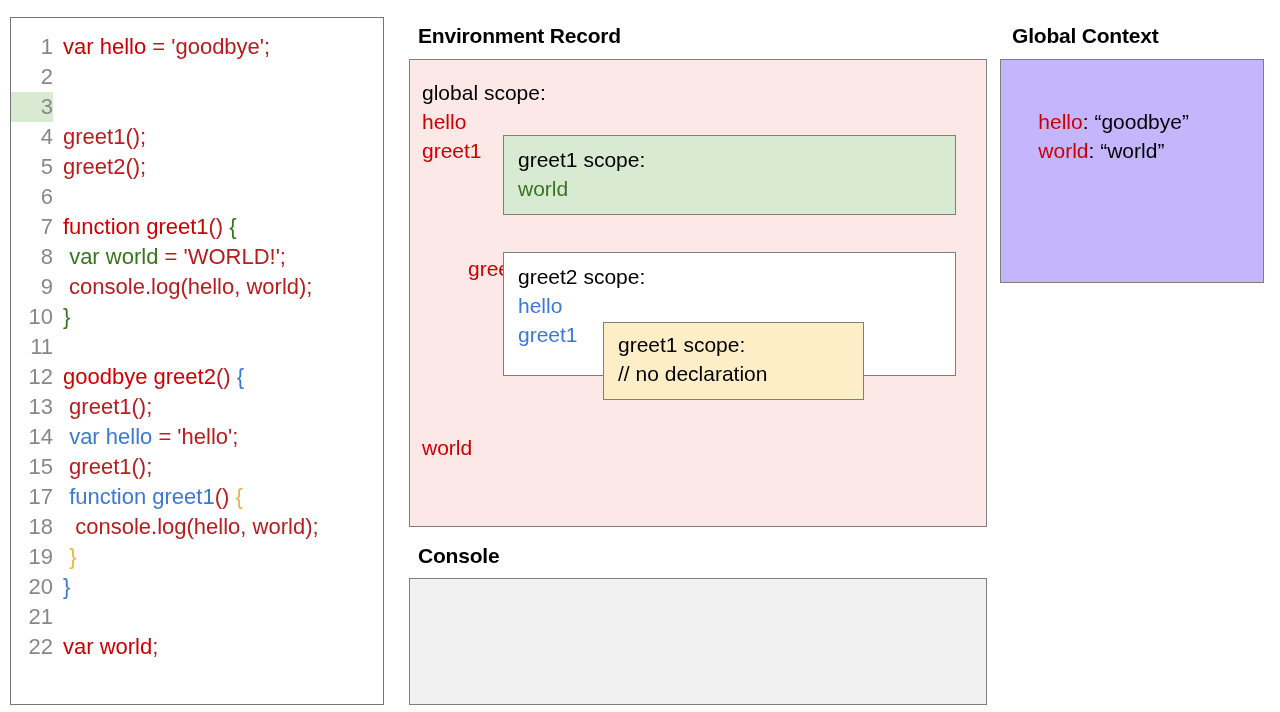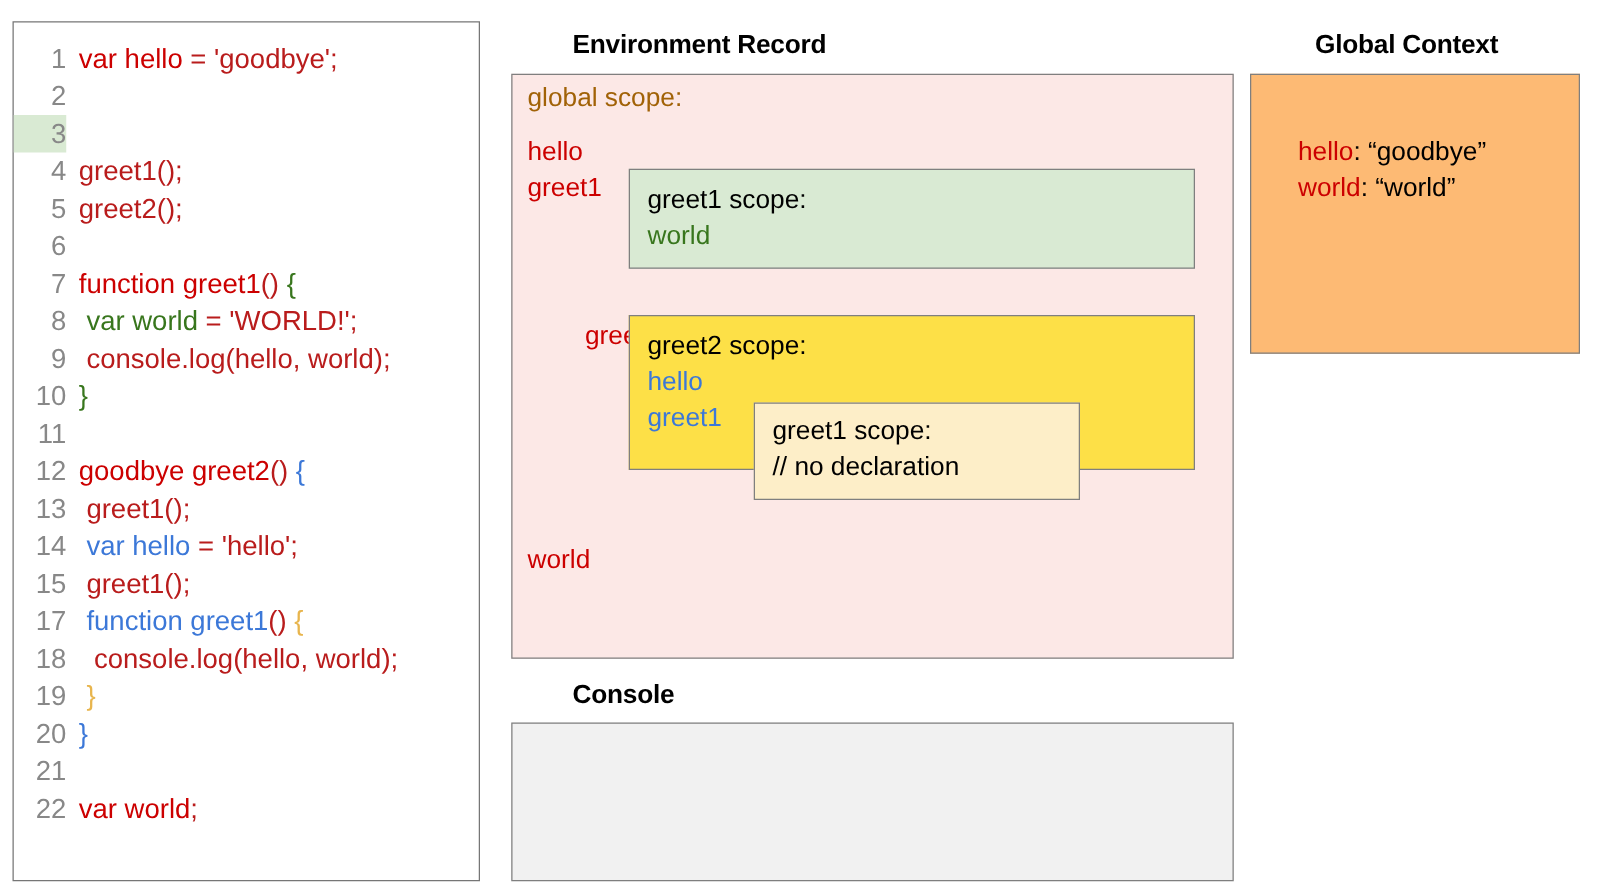--- a/index.html
+++ b/index.html
@@ -62,21 +62,20 @@
   .tok-orange { color: #e8b54d; }
   .tok-black  { color: #b91c1c; }
 
   
   .section-title {
     position: absolute;
     font-size: 21px;
     font-weight: bold;
     color: #000000;
     letter-spacing: -0.2px;
-    margin-left: 40px;
   }
   #env-title    { left: 418px; top: 24px; }
   #global-title { left: 1012px; top: 24px; text-align: center; }
   #console-title{ left: 418px; top: 544px; }
 
   
   #env-box {
     position: absolute;
     left: 409px;
     top: 59px;
@@ -87,22 +86,22 @@
     border: 1.5px solid #7f7f7f;
   }
   .scope-label {
     font-size: 21px;
     line-height: 29px;
     white-space: pre;
   }
   #env-global-scope {
     position: absolute;
     left: 12px;
-    top: 4px;
-    color: #a16207;
+    top: 18px;
+    color: #000000;
     text-align: right;
   }
   .env-var {
     position: absolute;
     left: 12px;
     font-size: 21px;
     line-height: 29px;
     color: #cc0000;
   }
   #env-var-hello  { top: 47px; }
@@ -137,21 +136,21 @@
   }
 
   
   #greet2-scope-box {
     position: absolute;
     left: 93px;
     top: 192px;
     width: 453px;
     height: 124px;
     box-sizing: border-box;
-    background: #fde047;
+    background: #ffffff;
     border: 1.5px solid #7f7f7f;
   }
   #greet2-scope-box .scope-head {
     position: absolute;
     left: 14px;
     top: 12px;
     font-size: 21px;
     color: #000000;
   }
   #greet2-scope-box .scope-item {
@@ -202,21 +201,21 @@
   }
 
   
   #global-box {
     position: absolute;
     left: 1000px;
     top: 59px;
     width: 264px;
     height: 224px;
     box-sizing: border-box;
-    background: #fdba74;
+    background: #c4b5fd;
     border: 1.5px solid #7f7f7f;
   }
   .global-row {
     position: absolute;
     left: 14px;
     font-size: 21px;
     line-height: 29px;
     white-space: pre;
     color: #000000;
   }

